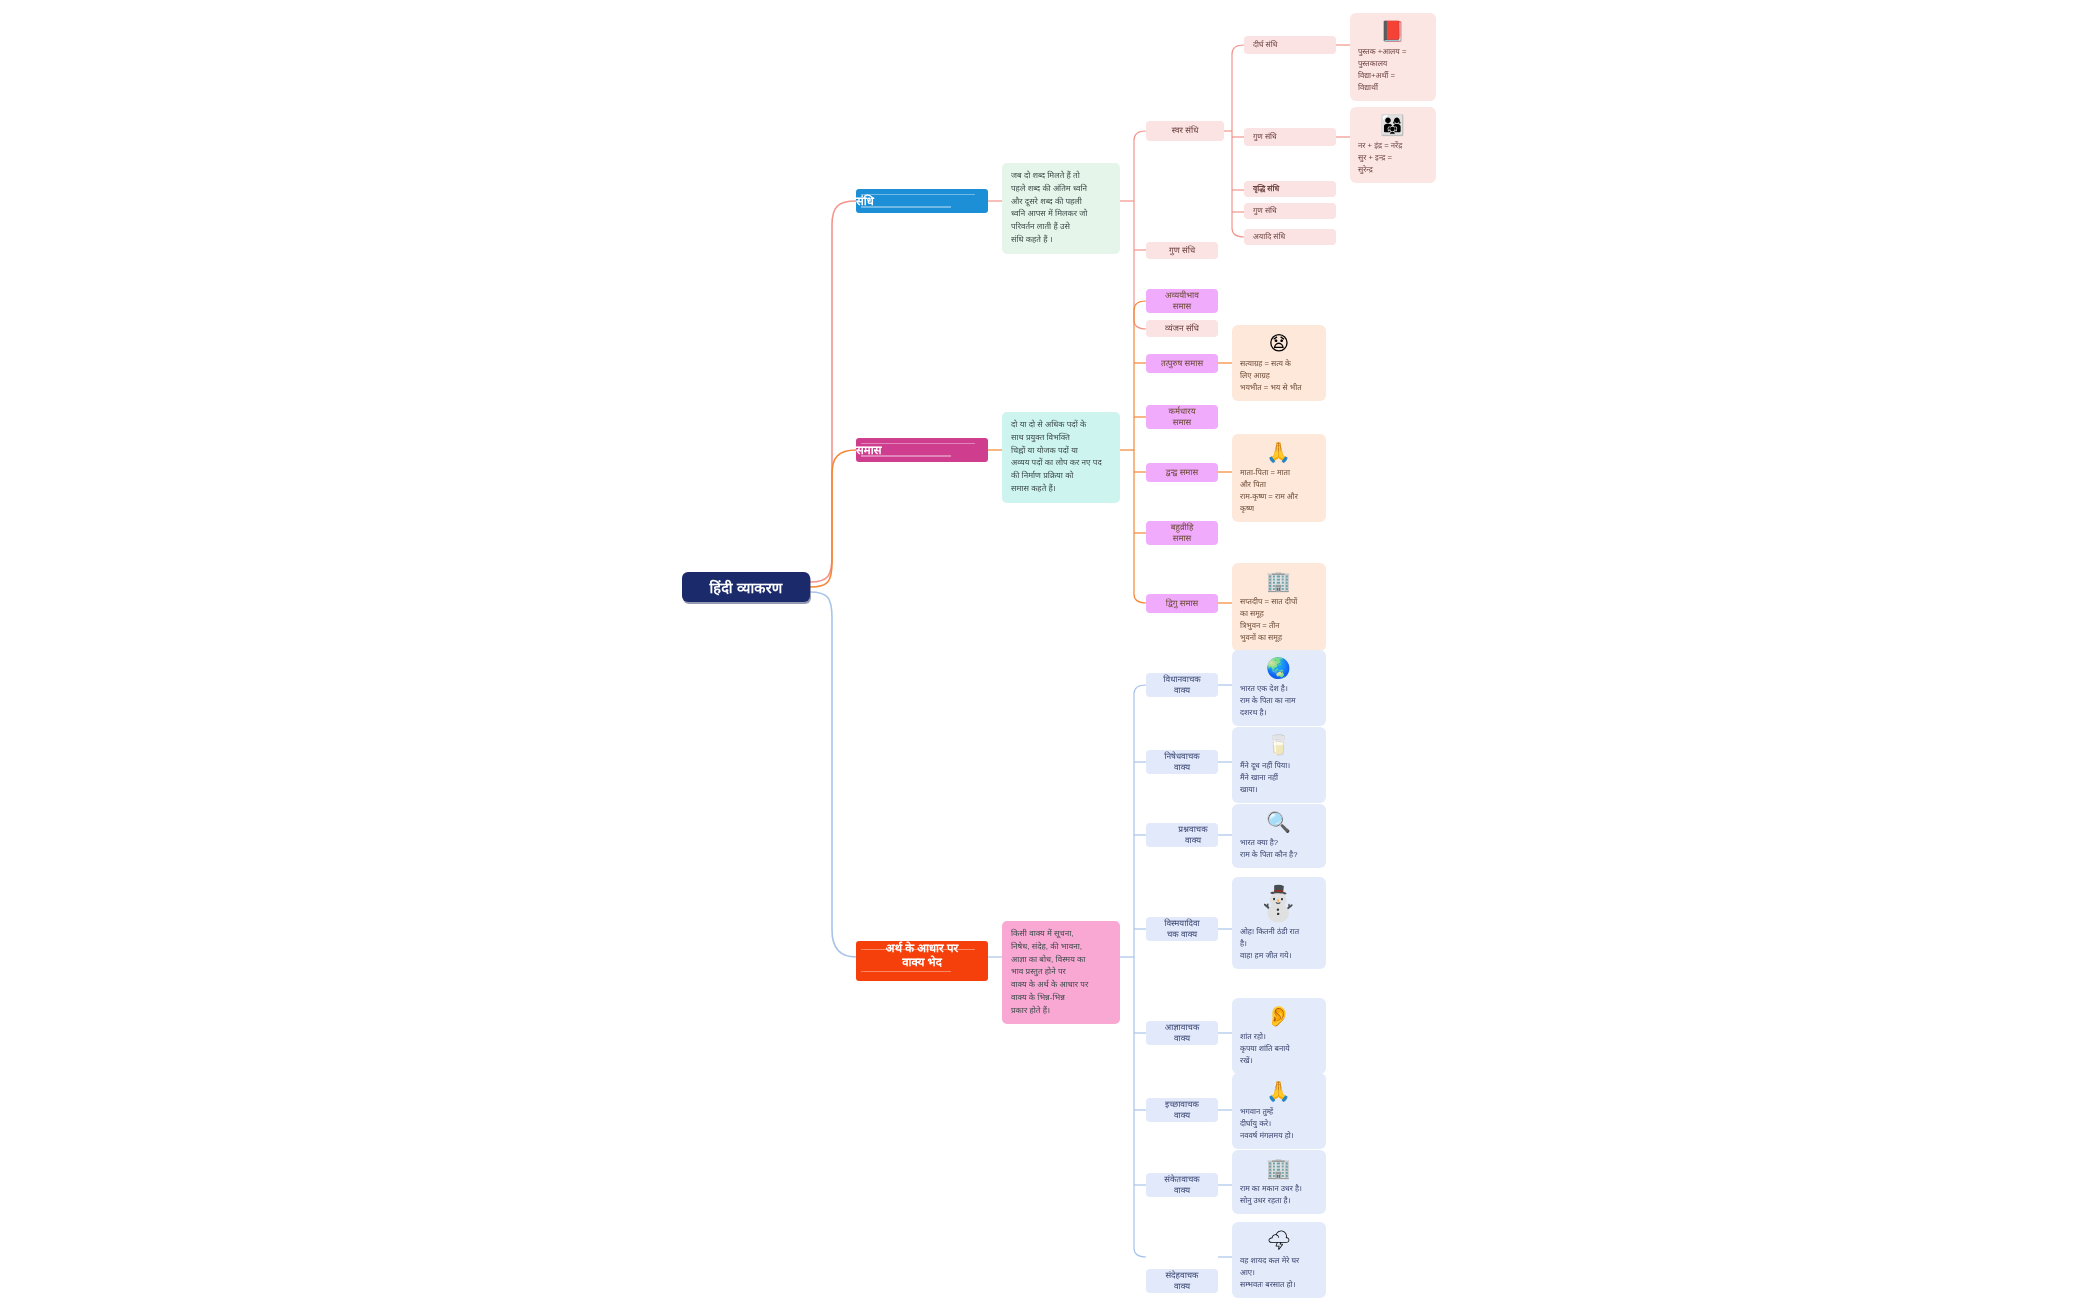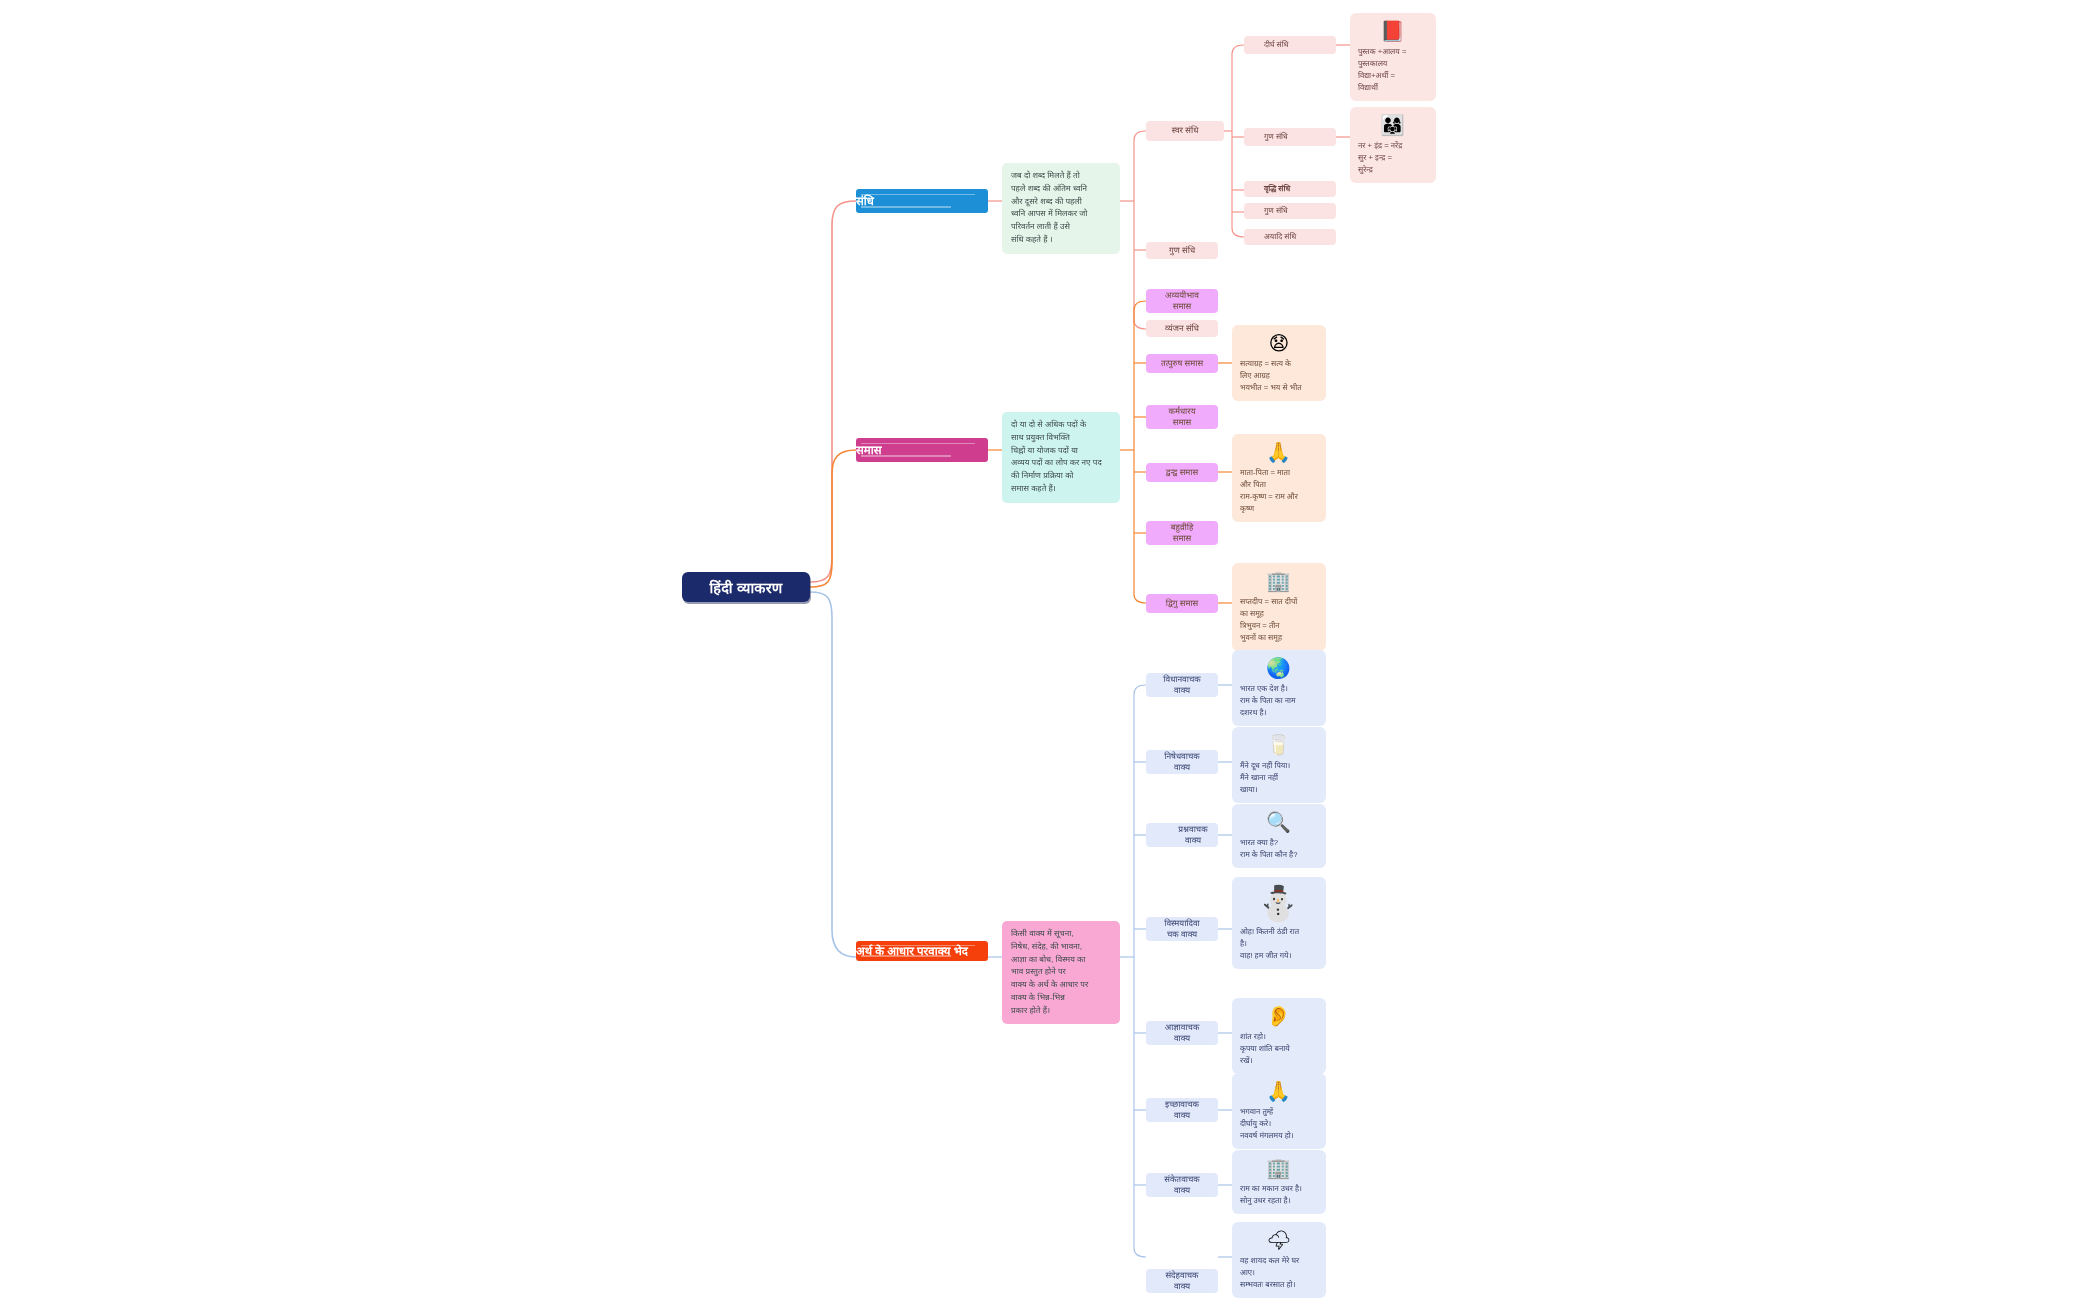--- a/index.html
+++ b/index.html
@@ -43,22 +43,22 @@
     text-align: center;
     color: #ffffff;
     font-size: 11.5px;
     font-weight: bold;
     border-radius: 3px;
     line-height: 1.25;
     z-index: 5;
   }
   .branch.sandhi  { left: 856px;  top: 189px;  width: 132px; height: 24px; background: #1c8fd6; }
   .branch.samas   { left: 856px;  top: 438px;  width: 132px; height: 24px; background: #cf3d8f; }
-  .branch.vakya   { left: 856px;  top: 941px;  width: 132px; height: 20px; background: #f6400c;
-                    }
+  .branch.vakya   { left: 856px;  top: 941px;  width: 132px; height: 40px; background: #f6400c;
+                    flex-direction: column; }
 
   
   .branch::before, .branch::after {
     content: ""; position: absolute; left: 4%; right: 10%;
     height: 1.4px; background: rgba(255,255,255,.38);
     pointer-events: none;
   }
   .branch::before { top: 20%; }
   .branch::after  { bottom: 22%; right: 28%; }
 
@@ -86,21 +86,21 @@
     font-size: 8.4px;
     line-height: 1.35;
     white-space: pre-line;
     z-index: 4;
   }
   .pill.pink  { background: #fae3e2; color: #6b4240; }
   .pill.peach { background: #f0abfc; color: #6b4a36; }
   .pill.lav   { background: #e2e9fb; color: #3a4672; }
 
   
-  .pill.small { font-size: 7.6px; justify-content: flex-start; padding-left: 20px; text-align: left; }
+  .pill.small { font-size: 7.6px; justify-content: flex-start; padding-left: 9px; text-align: left; }
 
   
   .card {
     position: absolute;
     border-radius: 6px;
     padding: 6px 8px 7px 8px;
     z-index: 4;
     display: flex; flex-direction: column; align-items: center;
   }
   .card.pink  { background: #fbe6e4; }

